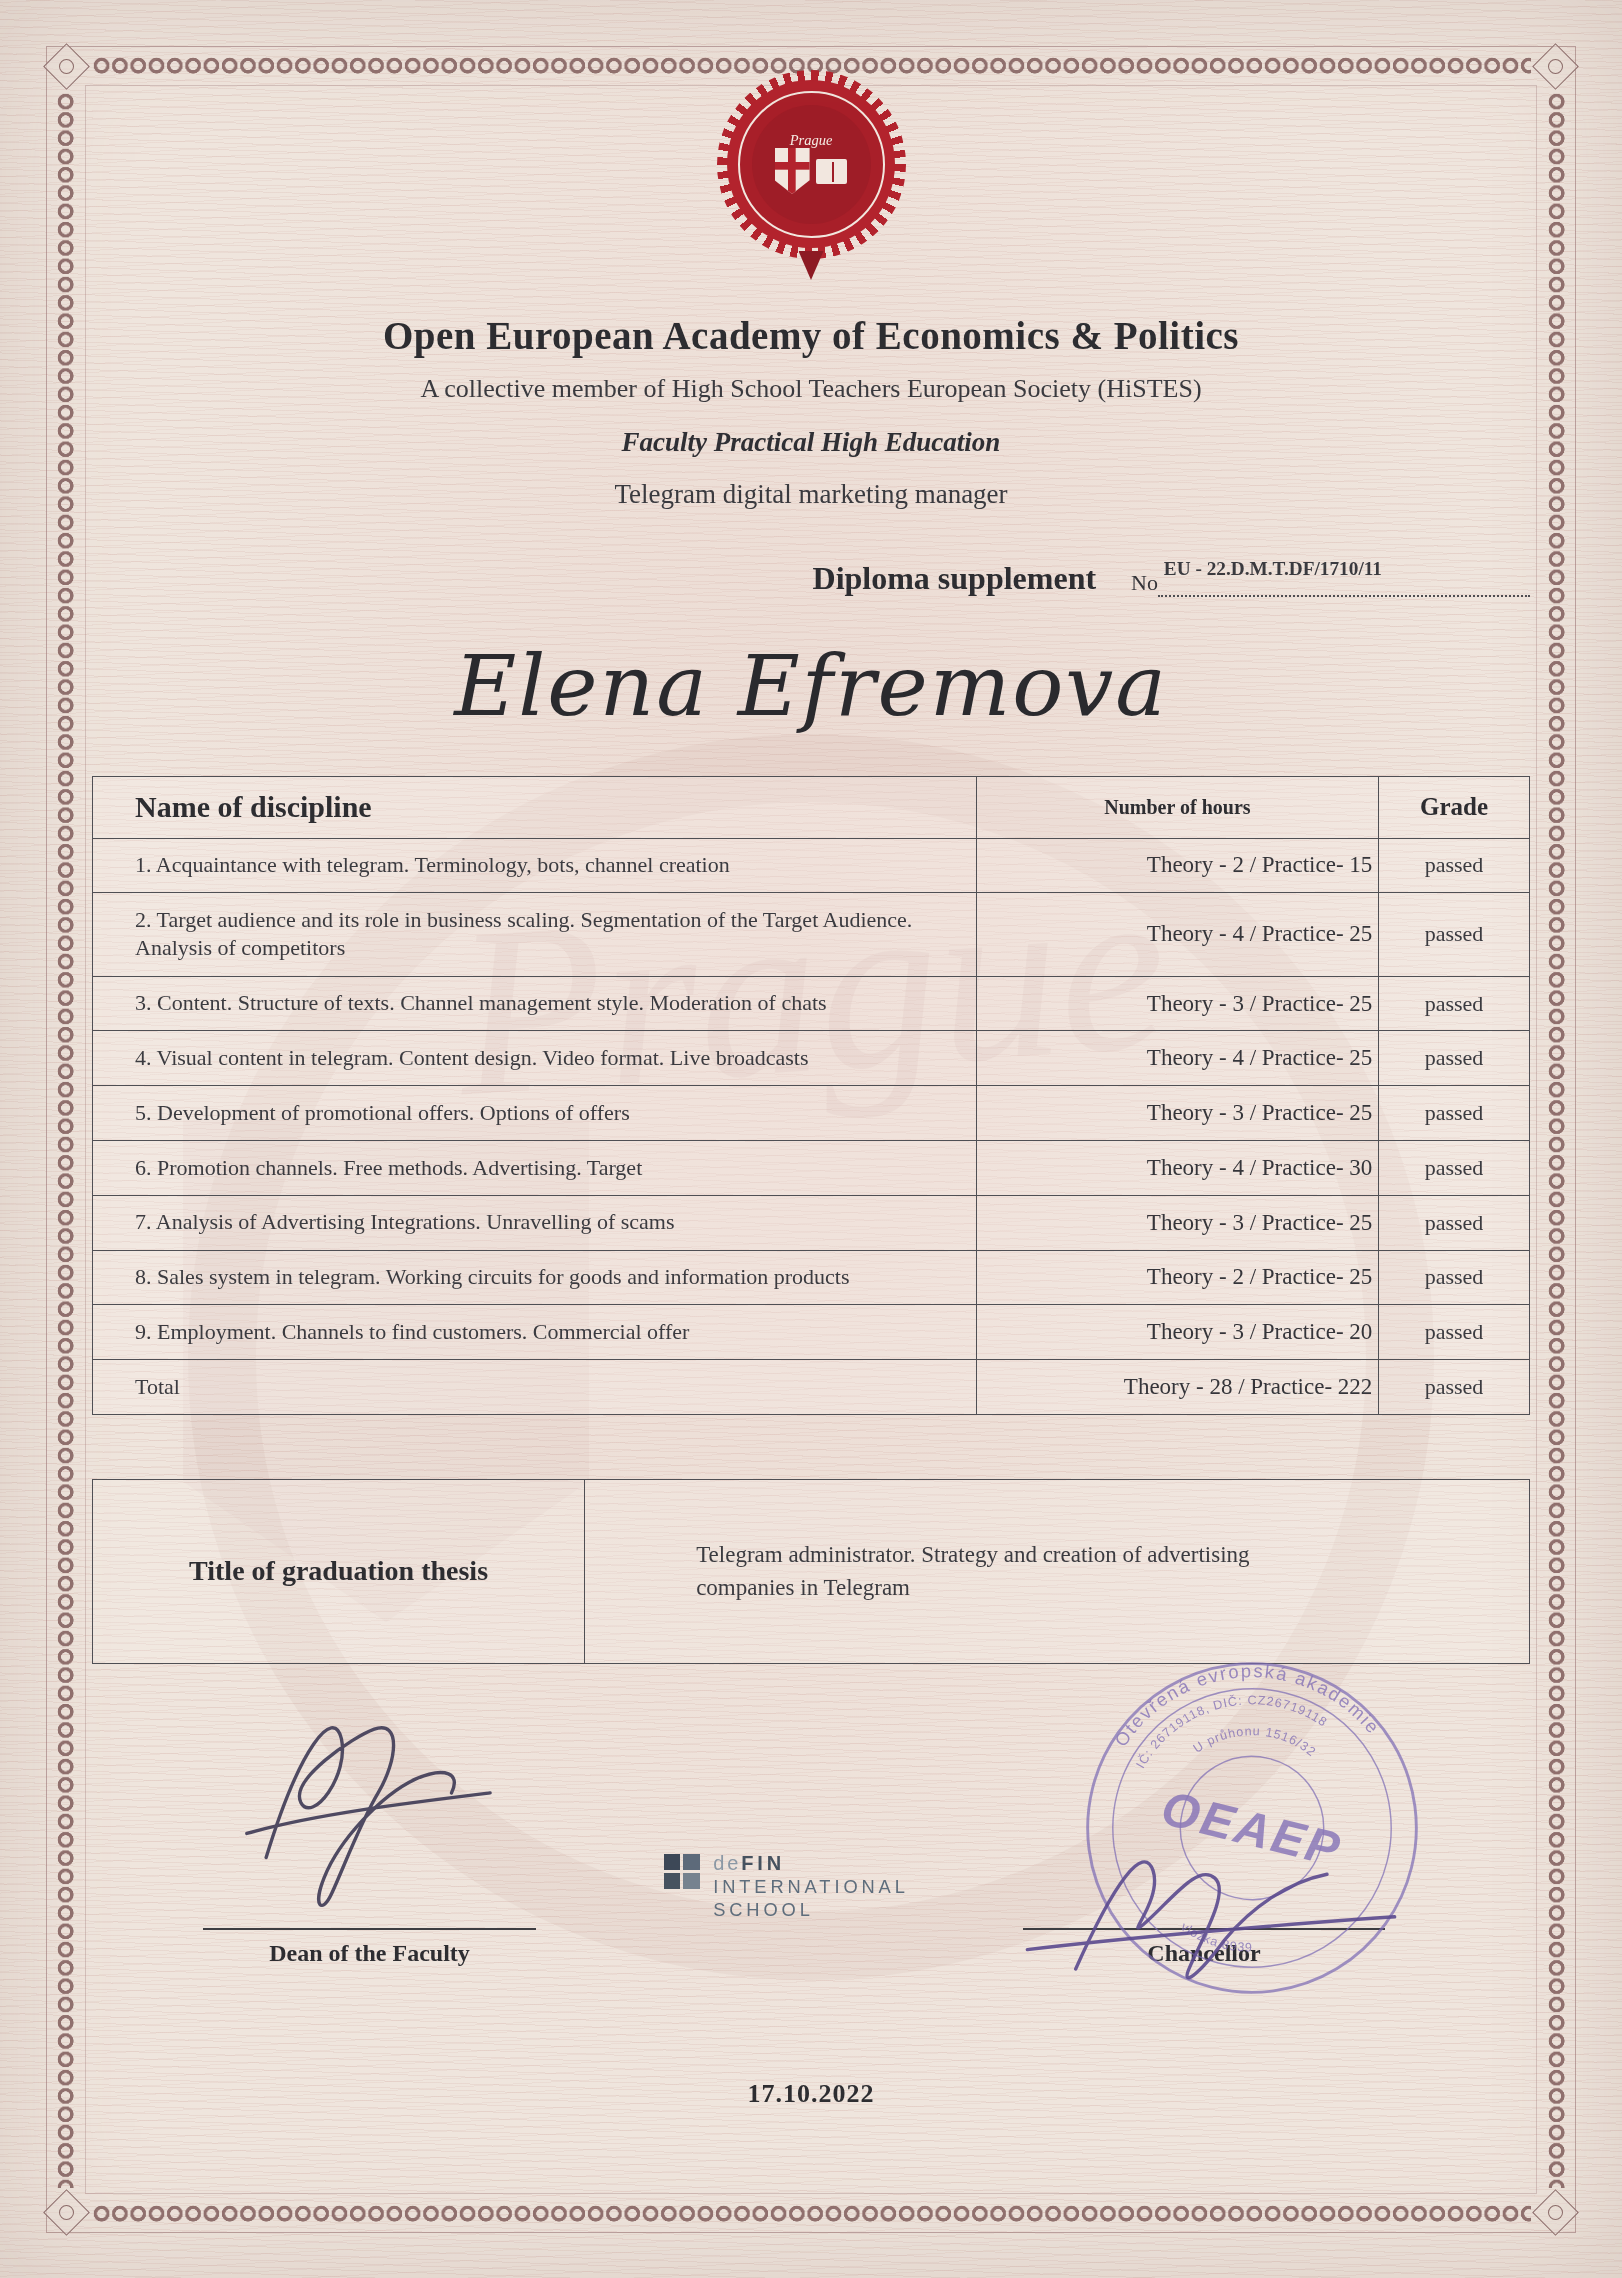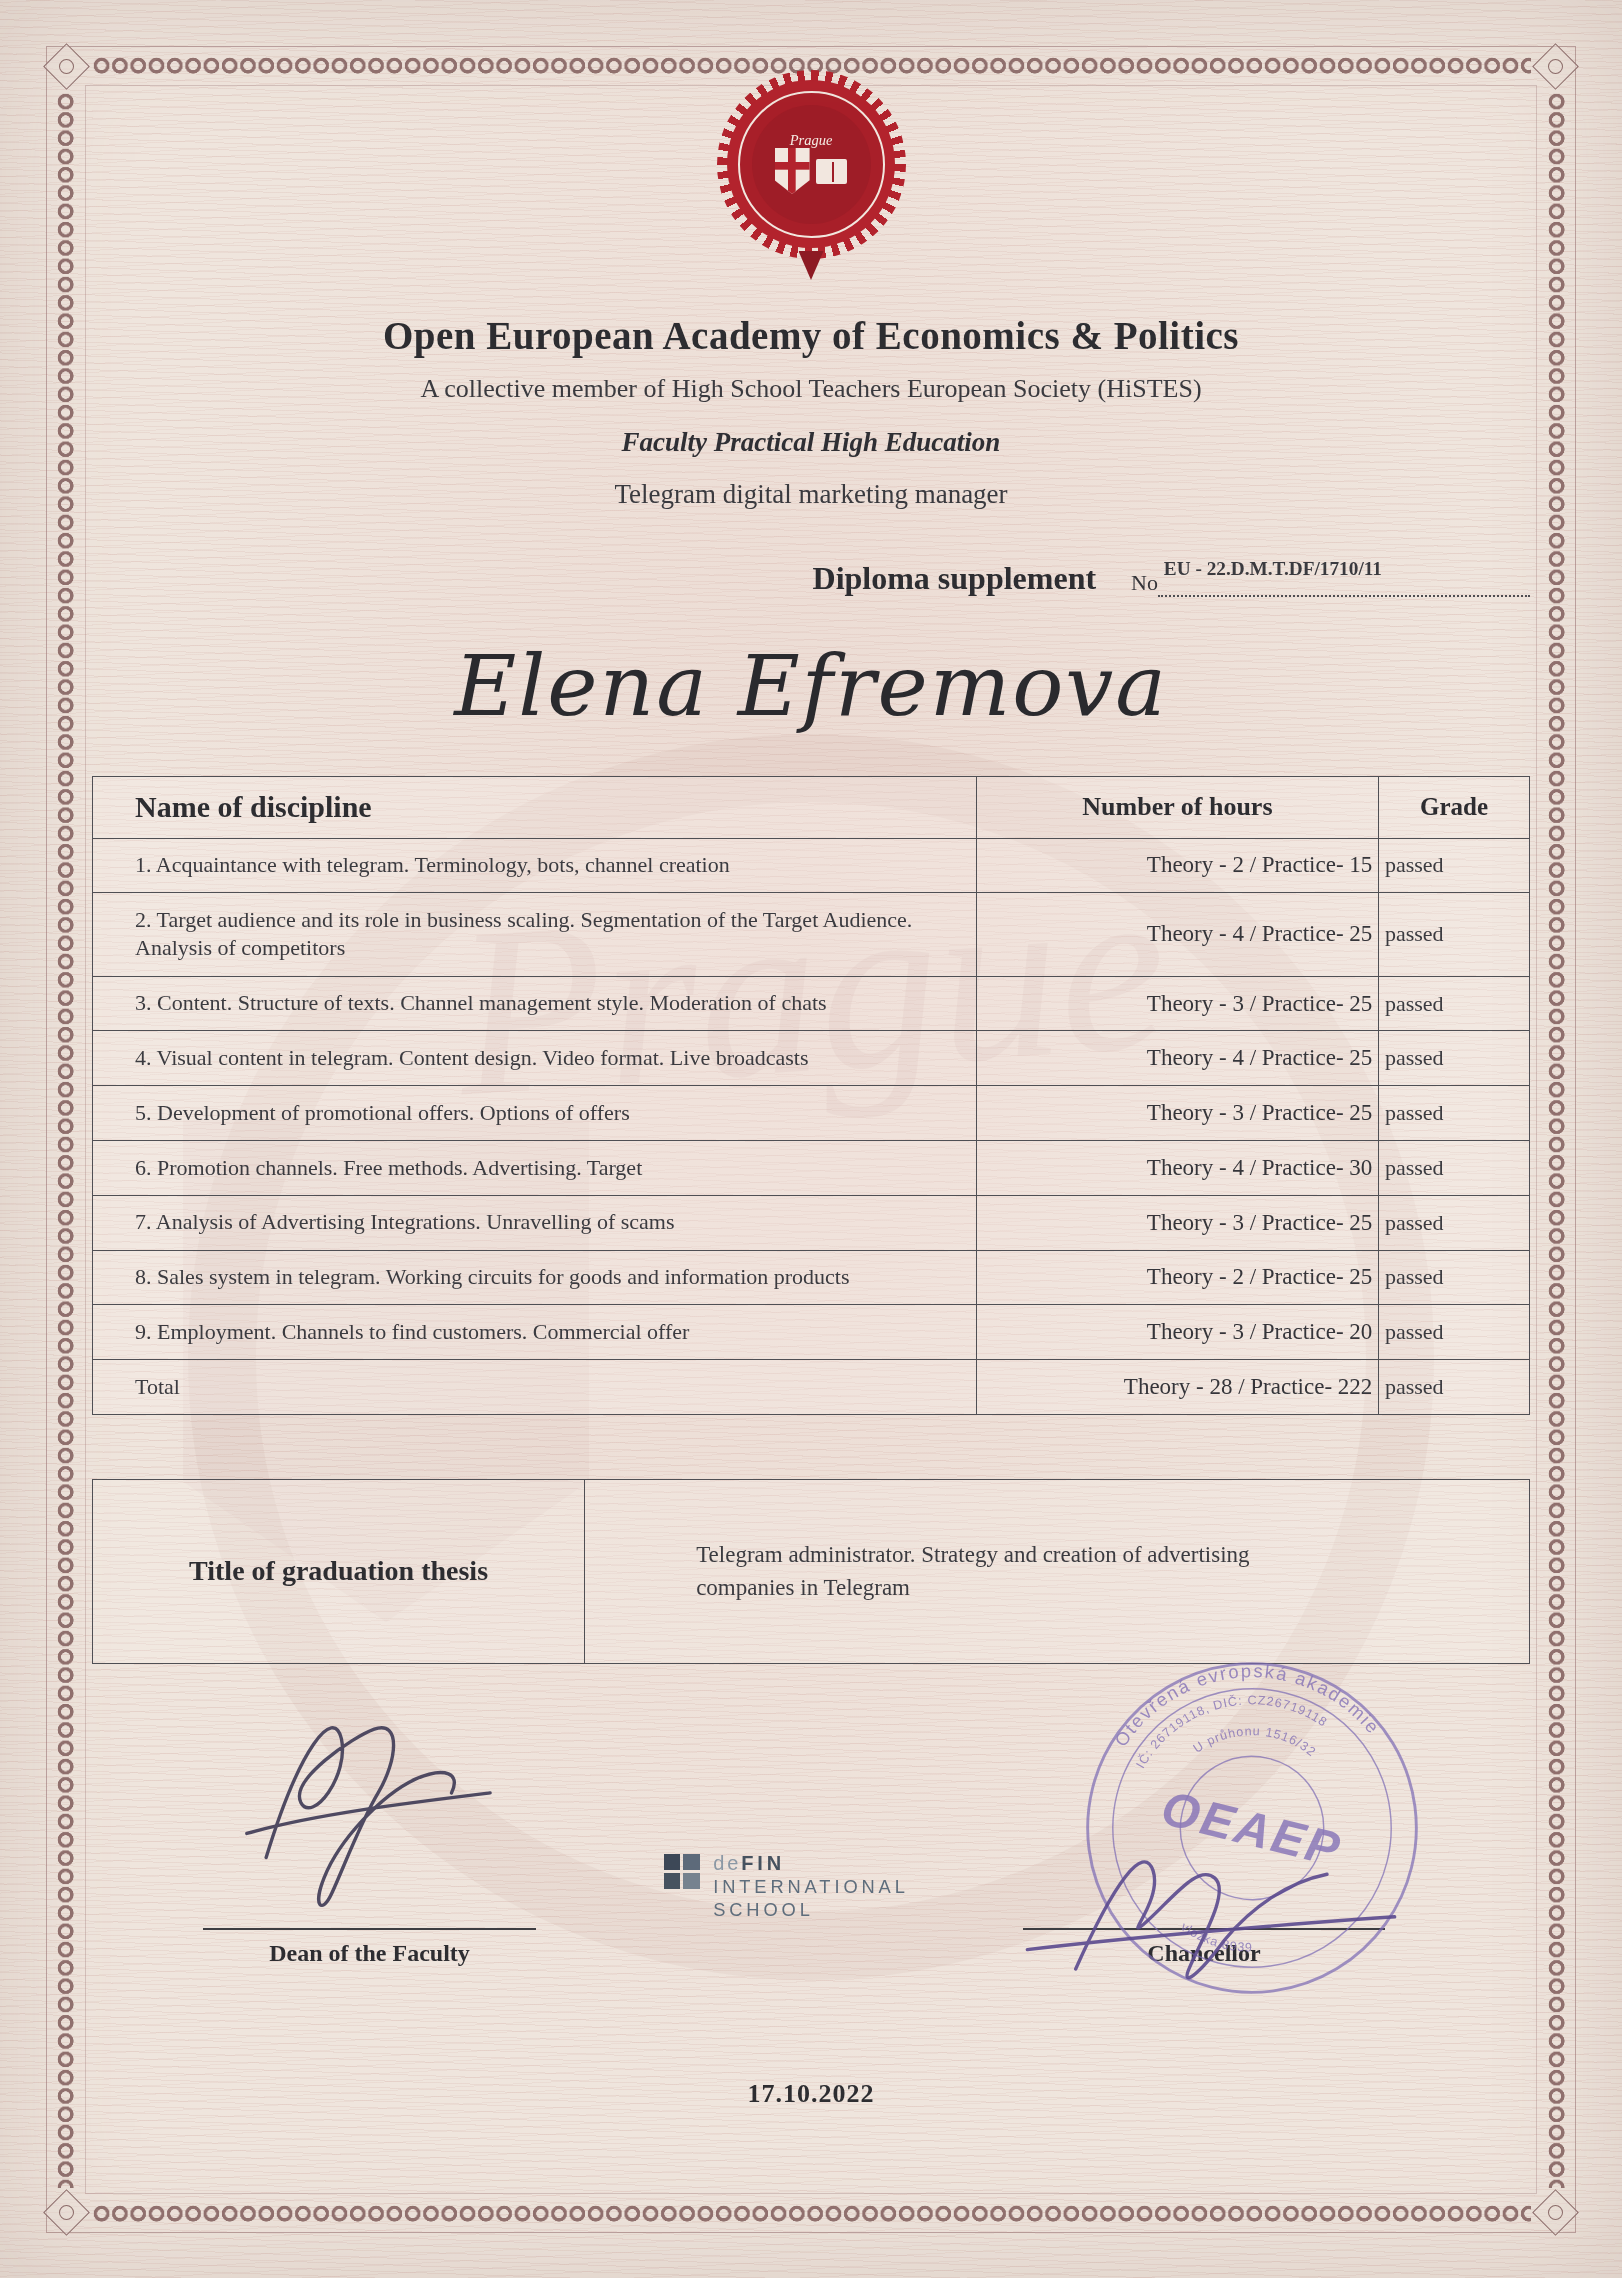--- a/index.html
+++ b/index.html
@@ -76,25 +76,25 @@
   .dotline{position:relative;width:372px;height:33px;border-bottom:2.9px dotted #4e4e52;font-weight:bold;}
   .doc-num{position:absolute;left:5.8px;top:-3.9px;font-size:19.3px;white-space:nowrap;color:#3a3a3f;}
 
   .student-name{margin-top:39px;text-align:center;font-size:85px;font-style:italic;color:#2a2a2e;
     font-family:"DejaVu Serif","Liberation Serif",serif;letter-spacing:1.9px;}
 
   
   table.disc{width:100%;margin-top:41px;border-collapse:collapse;background:rgba(250,244,238,0.25);}
   table.disc th, table.disc td{border:1.5px solid #4f4f54;}
   th.h-disc{width:61.5%;text-align:left;padding:13.5px 11.6px 13.5px 42px;font-size:30px;color:#2d2d31;}
-  th.h-hours{width:28%;text-align:center;padding:13.5px 5.8px;font-size:26px;color:#2d2d31;}
+  th.h-hours{width:28%;text-align:center;padding:13.5px 5.8px;font-size:20px;color:#2d2d31;}
   th.h-grade{width:10.5%;text-align:center;padding:13.5px 5.8px;font-size:25px;color:#2d2d31;}
   td.c-disc{padding:12.6px 23px 12.6px 42px;font-size:22px;line-height:1.3;color:#3b3b40;}
   td.c-hours{text-align:right;padding:12.6px 5.8px;font-size:23px;color:#35353a;white-space:nowrap;}
-  td.c-grade{padding:12.6px 5.8px;font-size:22px;color:#3b3b40;}
+  td.c-grade{text-align:center;padding:12.6px 5.8px;font-size:22px;color:#3b3b40;}
 
   
   .thesis-box{margin-top:64px;display:flex;border:1.7px solid #4f4f54;min-height:183px;background:rgba(250,244,238,0.2);}
   .thesis-label{flex:0 0 31%;display:flex;align-items:center;justify-content:center;
     font-size:28px;font-weight:bold;color:#2d2d31;border-right:1.5px solid #4f4f54;padding:9.7px 23px;text-align:left;}
   .thesis-value{flex:1;display:flex;align-items:center;font-size:23px;line-height:1.45;color:#3b3b40;
     padding:9.7px 251px 9.7px 111px;}
 
   
   .sig-section{position:relative;height:463px;margin-top:25px;}

